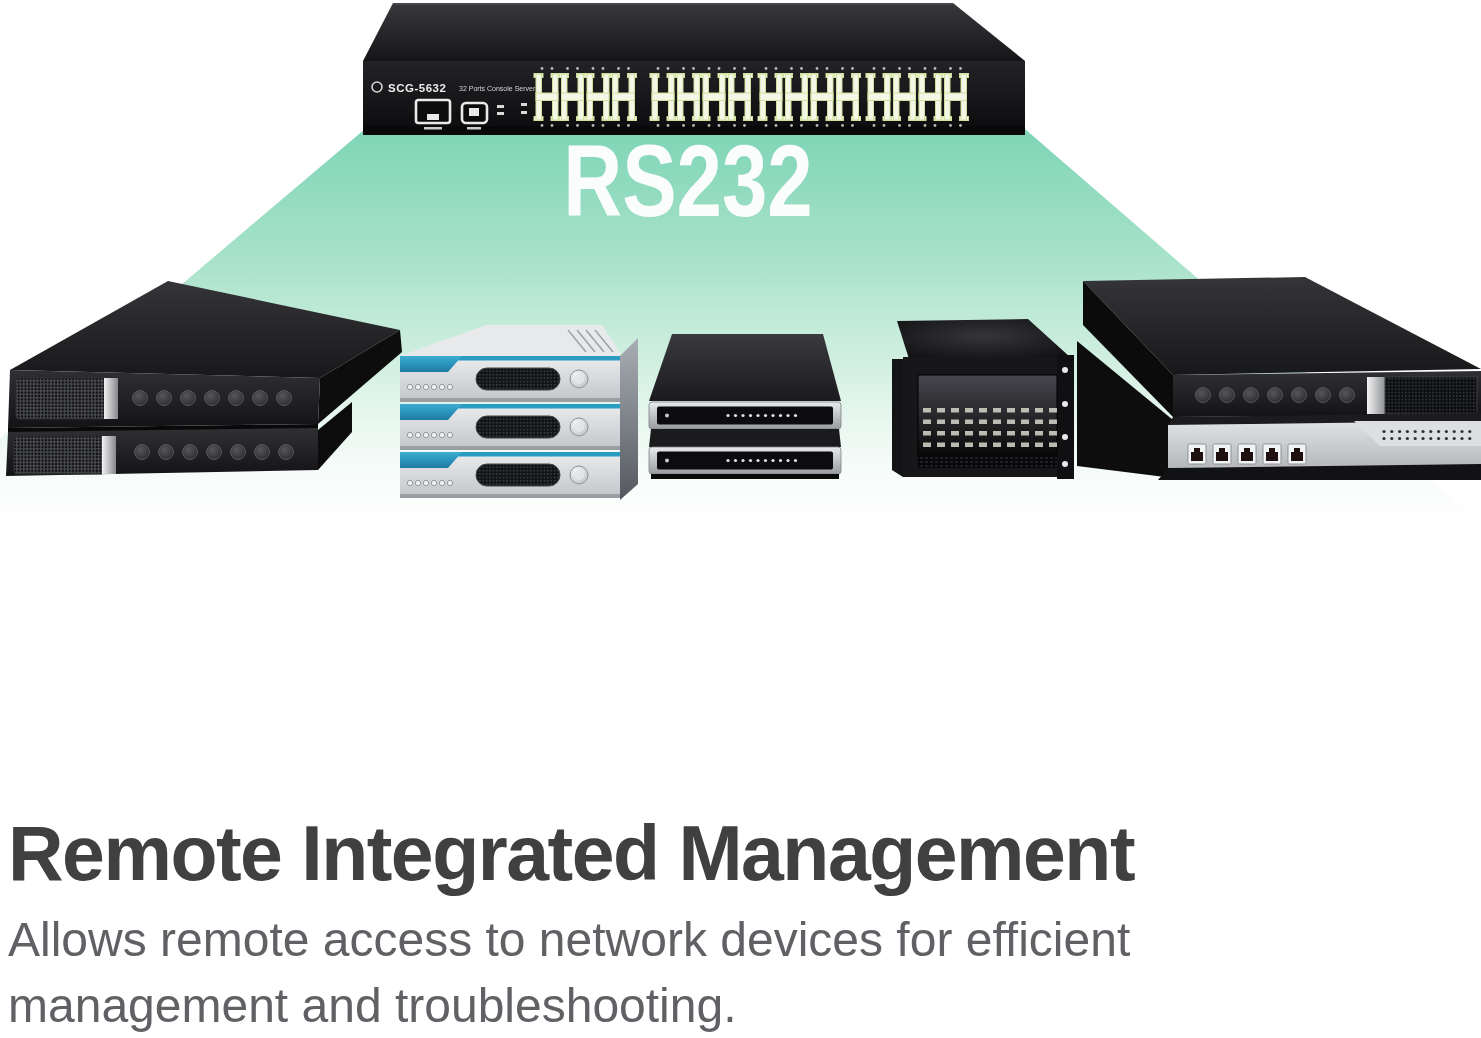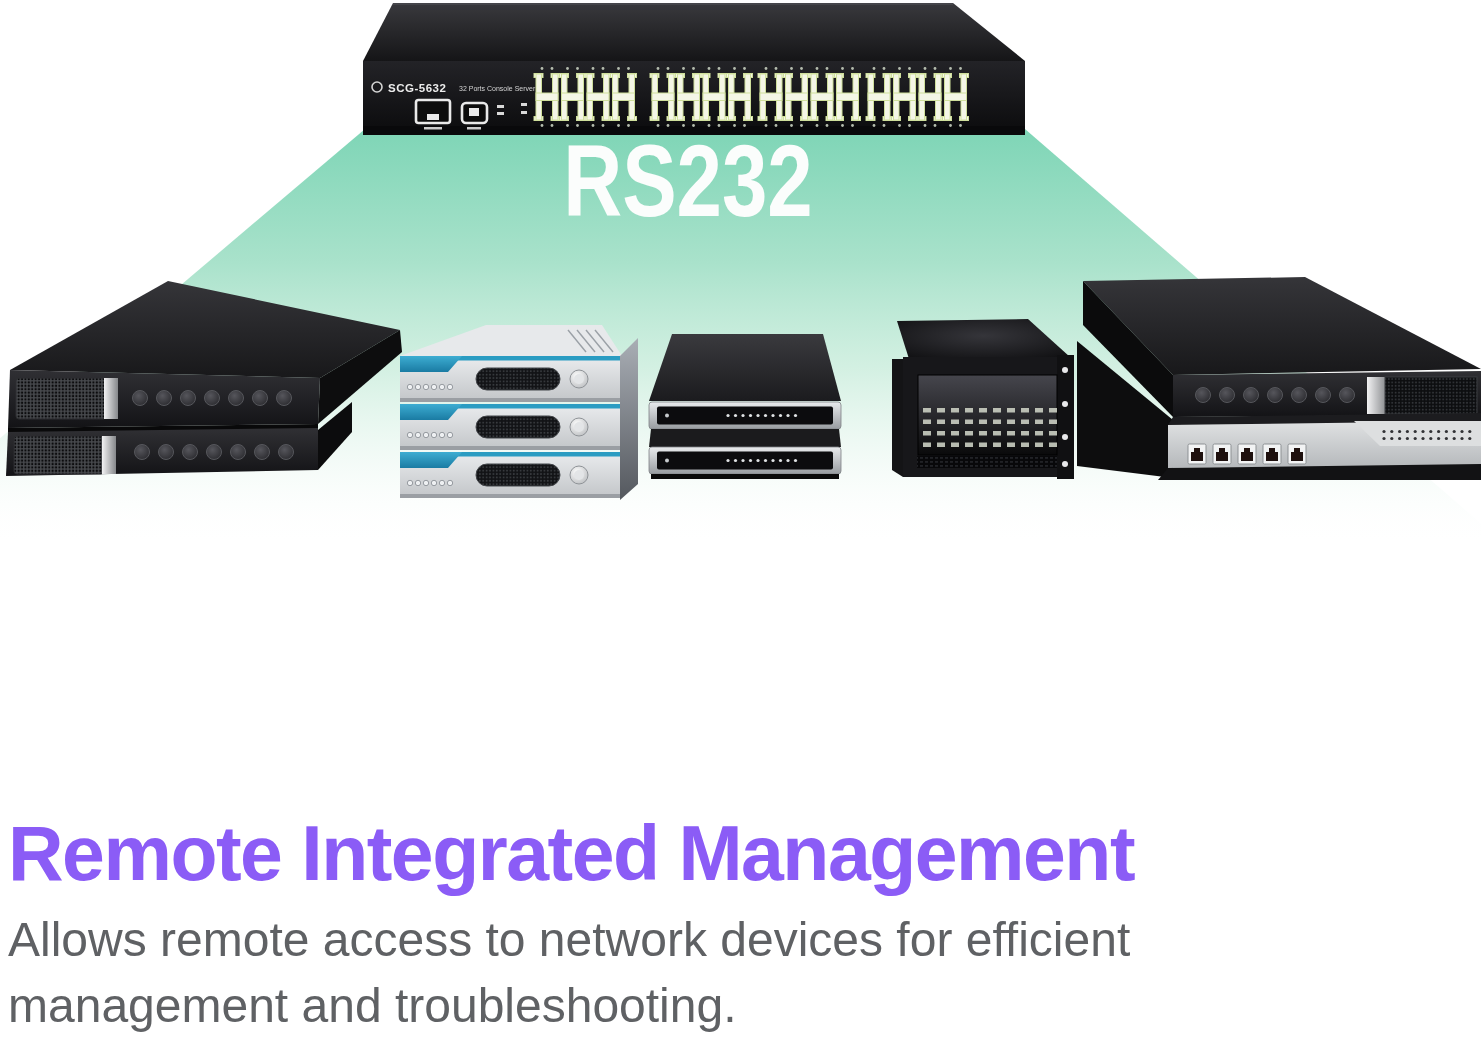--- a/index.html
+++ b/index.html
@@ -1,20 +1,20 @@
 <!DOCTYPE html>
 <html><head>
 <meta charset="utf-8">
 <style>
   html,body{margin:0;padding:0;background:#ffffff;}
   .stage{position:relative;width:1481px;height:1038px;background:#ffffff;overflow:hidden;
          font-family:"Liberation Sans",sans-serif;}
   .scene{position:absolute;left:0;top:0;}
   .caption{position:absolute;left:8px;top:812px;width:1420px;}
-  .caption h1{margin:0;font-size:77px;font-weight:700;letter-spacing:-1.5px;color:#8b5cf6;line-height:1.08;}
+  .caption h1{margin:0;font-size:77px;font-weight:700;letter-spacing:-1.5px;color:#404040;line-height:1.08;}
   .caption p{margin:12px 0 0 0;font-size:48px;font-weight:400;color:#5f6164;line-height:1.38;
              max-width:1335px;letter-spacing:0;}
   text{font-family:"Liberation Sans",sans-serif;}
 </style>
 </head>
 <body>
 
 <div class="stage">
 
 <svg class="scene" width="1481" height="1038" viewBox="0 0 1481 1038">

